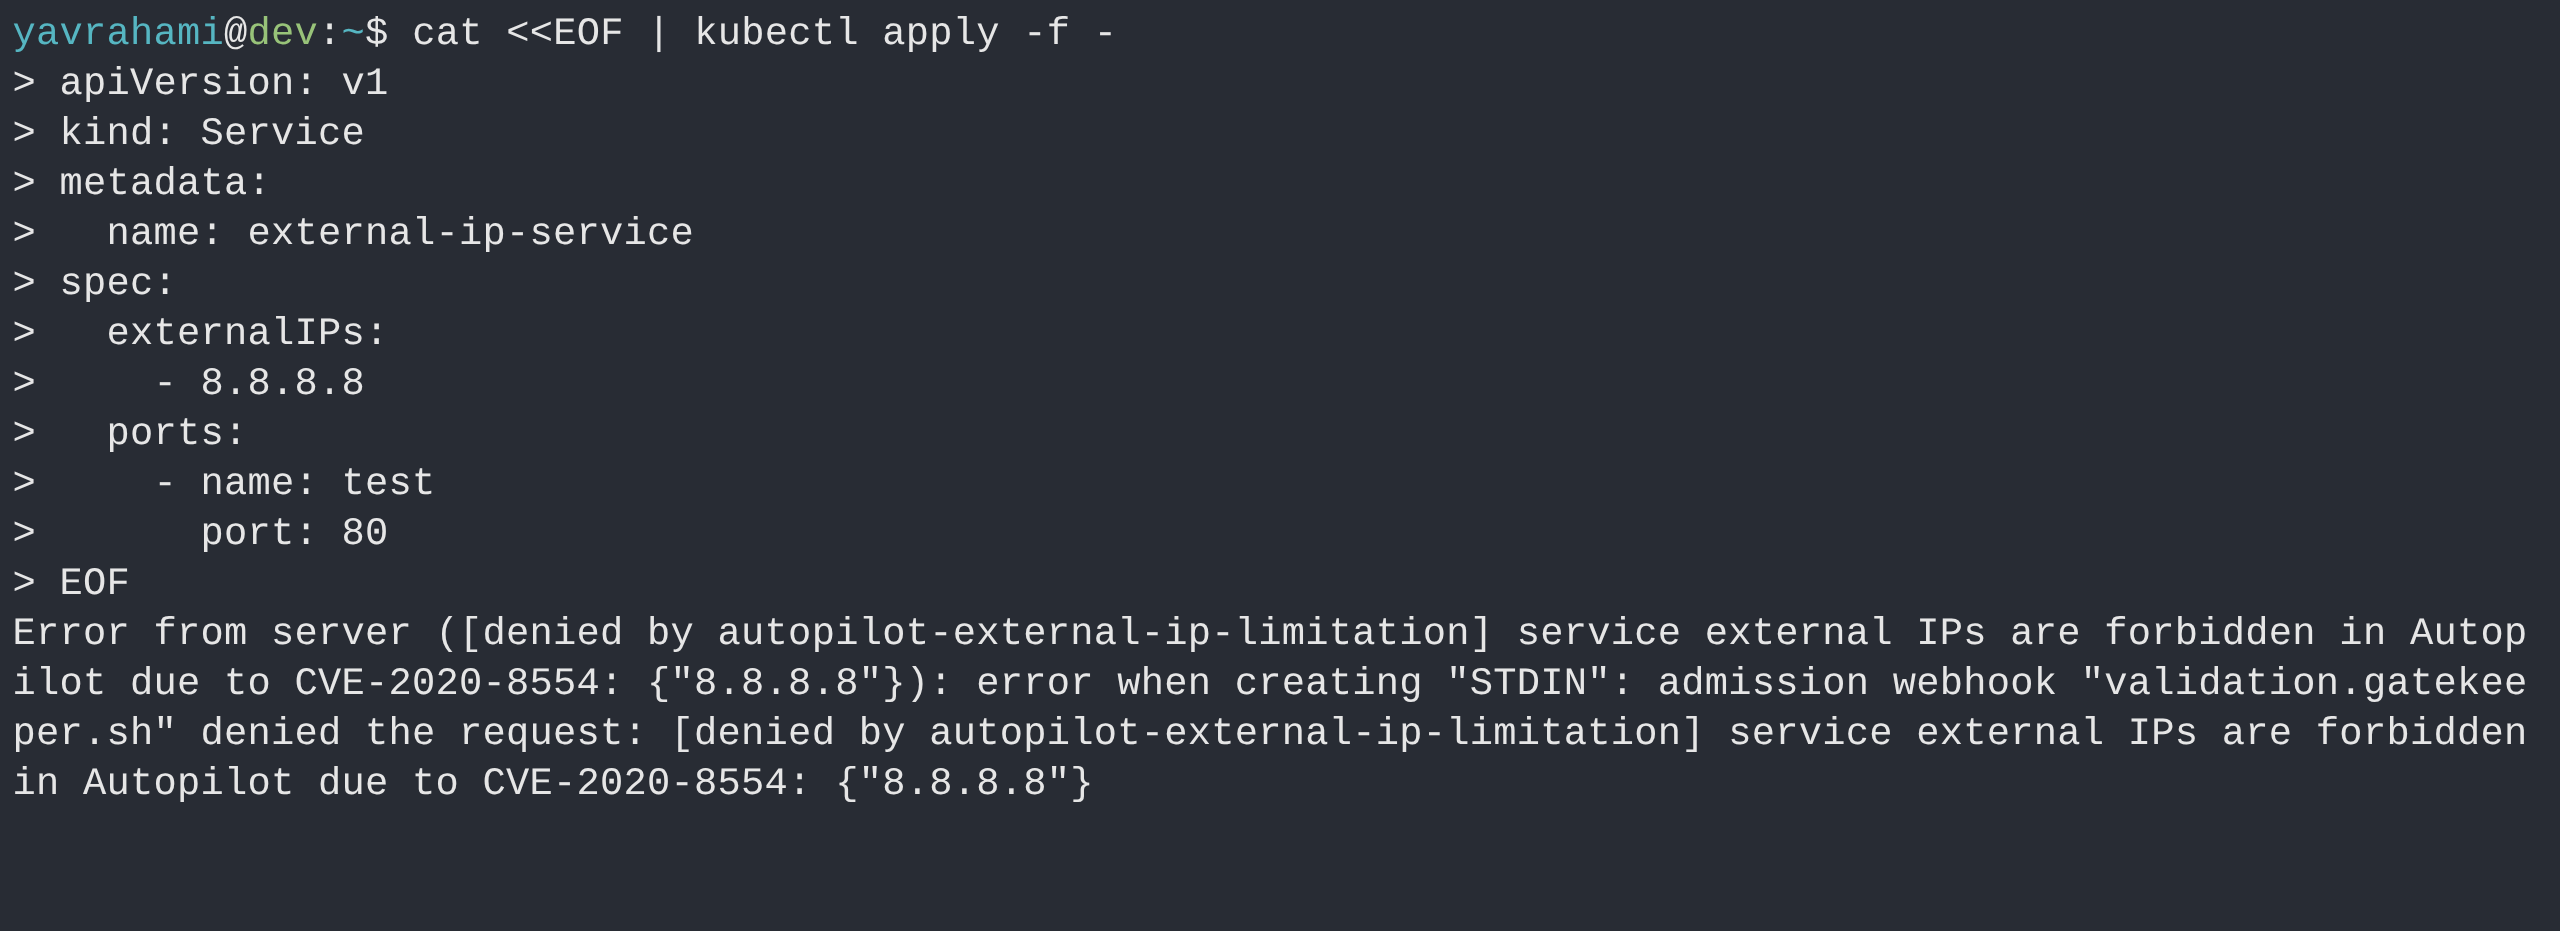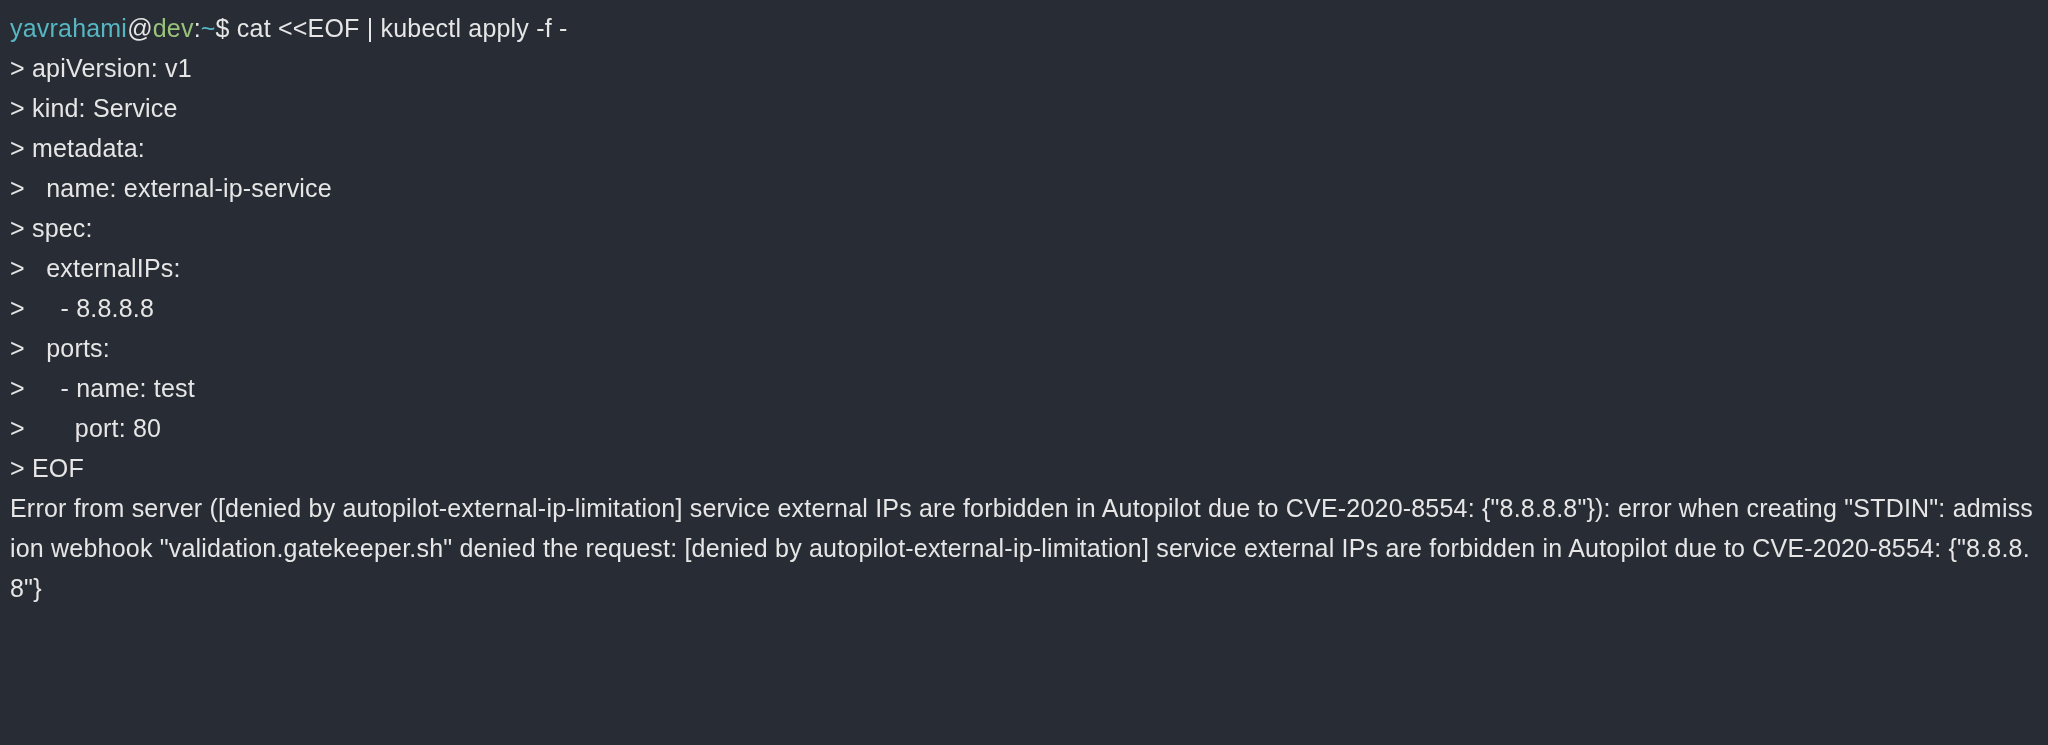--- a/index.html
+++ b/index.html
@@ -8,22 +8,22 @@
     width: 2048px;
     height: 745px;
     background: #282c34;
     overflow: hidden;
   }
   .terminal {
     box-sizing: border-box;
     width: 2048px;
     height: 745px;
     padding: 8px 10px;
-    font-family: Liberation Sans, sans-serif;
-    font-size: 25px;
+    font-family: Liberation Mono, monospace;
+    font-size: 31px;
     line-height: 40px;
     color: #e6e6e6;
     white-space: pre-wrap;
     word-break: break-all;
     letter-spacing: 0.2px;
   }
   .user { color: #56B6C2; }
   .at   { color: #e6e6e6; }
   .host { color: #98C379; }
   .path { color: #56B6C2; }

